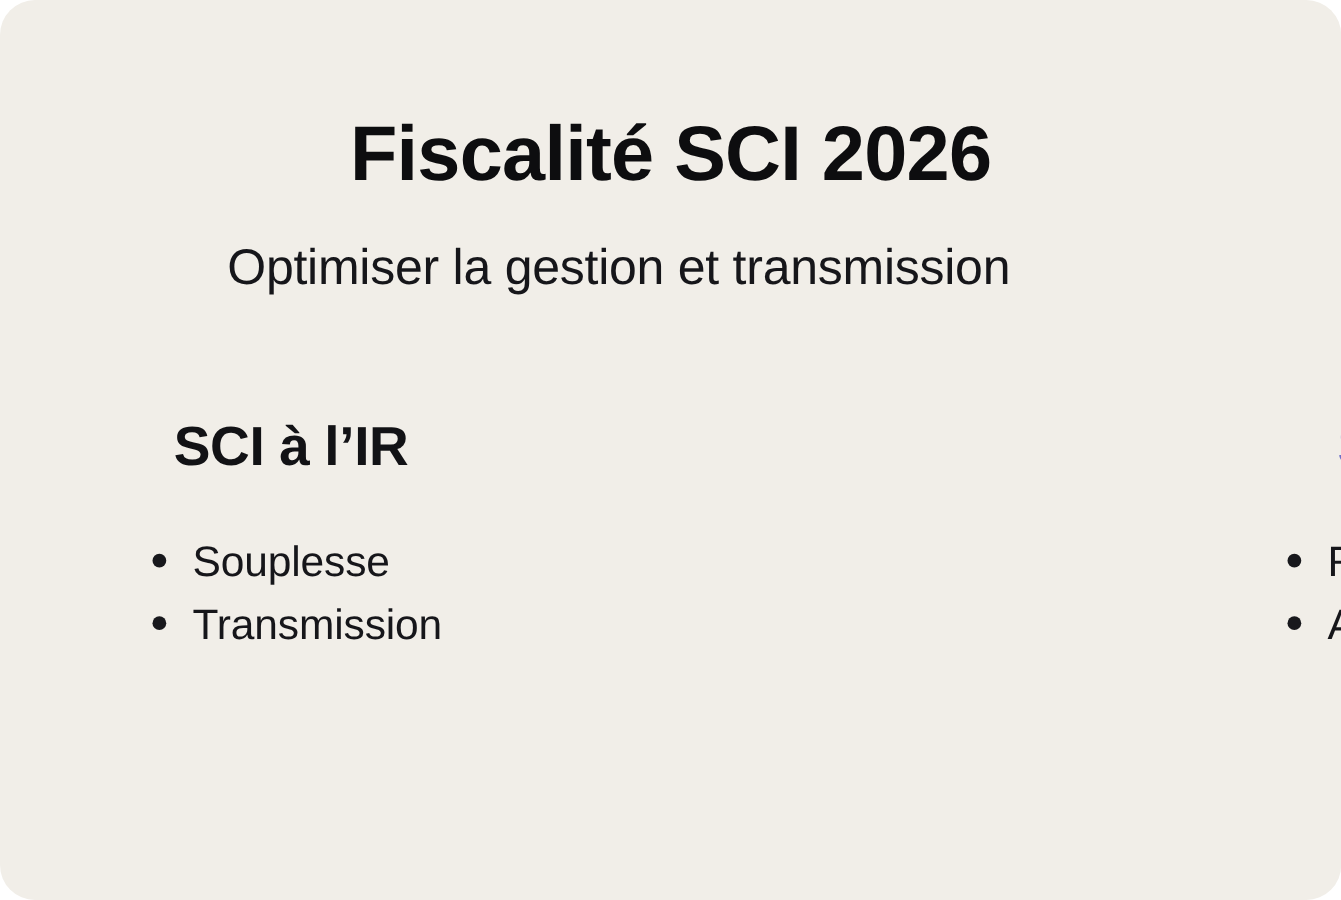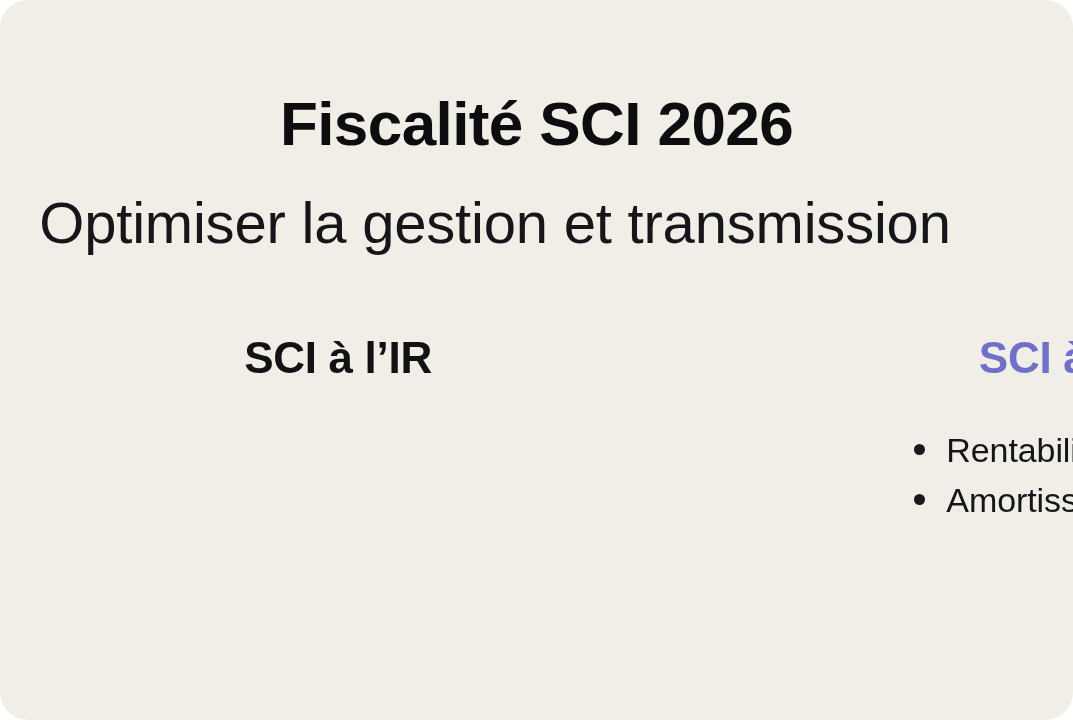--- a/index.html
+++ b/index.html
@@ -43,21 +43,21 @@
     color: #0d0d0f;
     position: absolute;
     top: 93px;
     left: 0;
     width: 1073px;
   }
 
   .slide-subtitle {
     margin: 0;
     padding: 0;
-    font-size: 58px;
+    font-size: 40px;
     font-weight: 400;
     letter-spacing: -0.2px;
     line-height: 1.0;
     color: #16161a;
     position: absolute;
     top: 194px;
     left: 0;
     width: 990px;
   }
 
@@ -69,21 +69,21 @@
     width: 1073px;
     display: flex;
     flex-direction: row;
     align-items: flex-start;
   }
 
   .column {
     box-sizing: border-box;
     display: flex;
     flex-direction: column;
-    align-items: center;
+    align-items: flex-start;
   }
 
   .column-left {
     width: 537px;
     padding-left: 122px;
   }
 
   .column-right {
     width: 536px;
     padding-left: 493px;
@@ -154,20 +154,30 @@
 
   <div class="header-block">
     <h1 class="slide-title">Fiscalité SCI 2026</h1>
     <p class="slide-subtitle">Optimiser la gestion et transmission</p>
   </div>
 
   <div class="columns">
 
     <div class="column column-left">
       <h2 class="column-heading" style="color: rgb(18, 18, 21);">SCI à l’IR</h2>
+      <ul class="bullet-list">
+        <li class="bullet-item">
+          <span class="bullet-dot"></span>
+          <span class="bullet-text">Souplesse</span>
+        </li>
+        <li class="bullet-item">
+          <span class="bullet-dot"></span>
+          <span class="bullet-text">Transmission</span>
+        </li>
+      </ul>
     </div>
 
     <div class="column column-right">
       <h2 class="column-heading" style="color: rgb(111, 112, 199);">SCI à l’IS</h2>
       <ul class="bullet-list">
         <li class="bullet-item">
           <span class="bullet-dot"></span>
           <span class="bullet-text">Rentabilité</span>
         </li>
         <li class="bullet-item">

